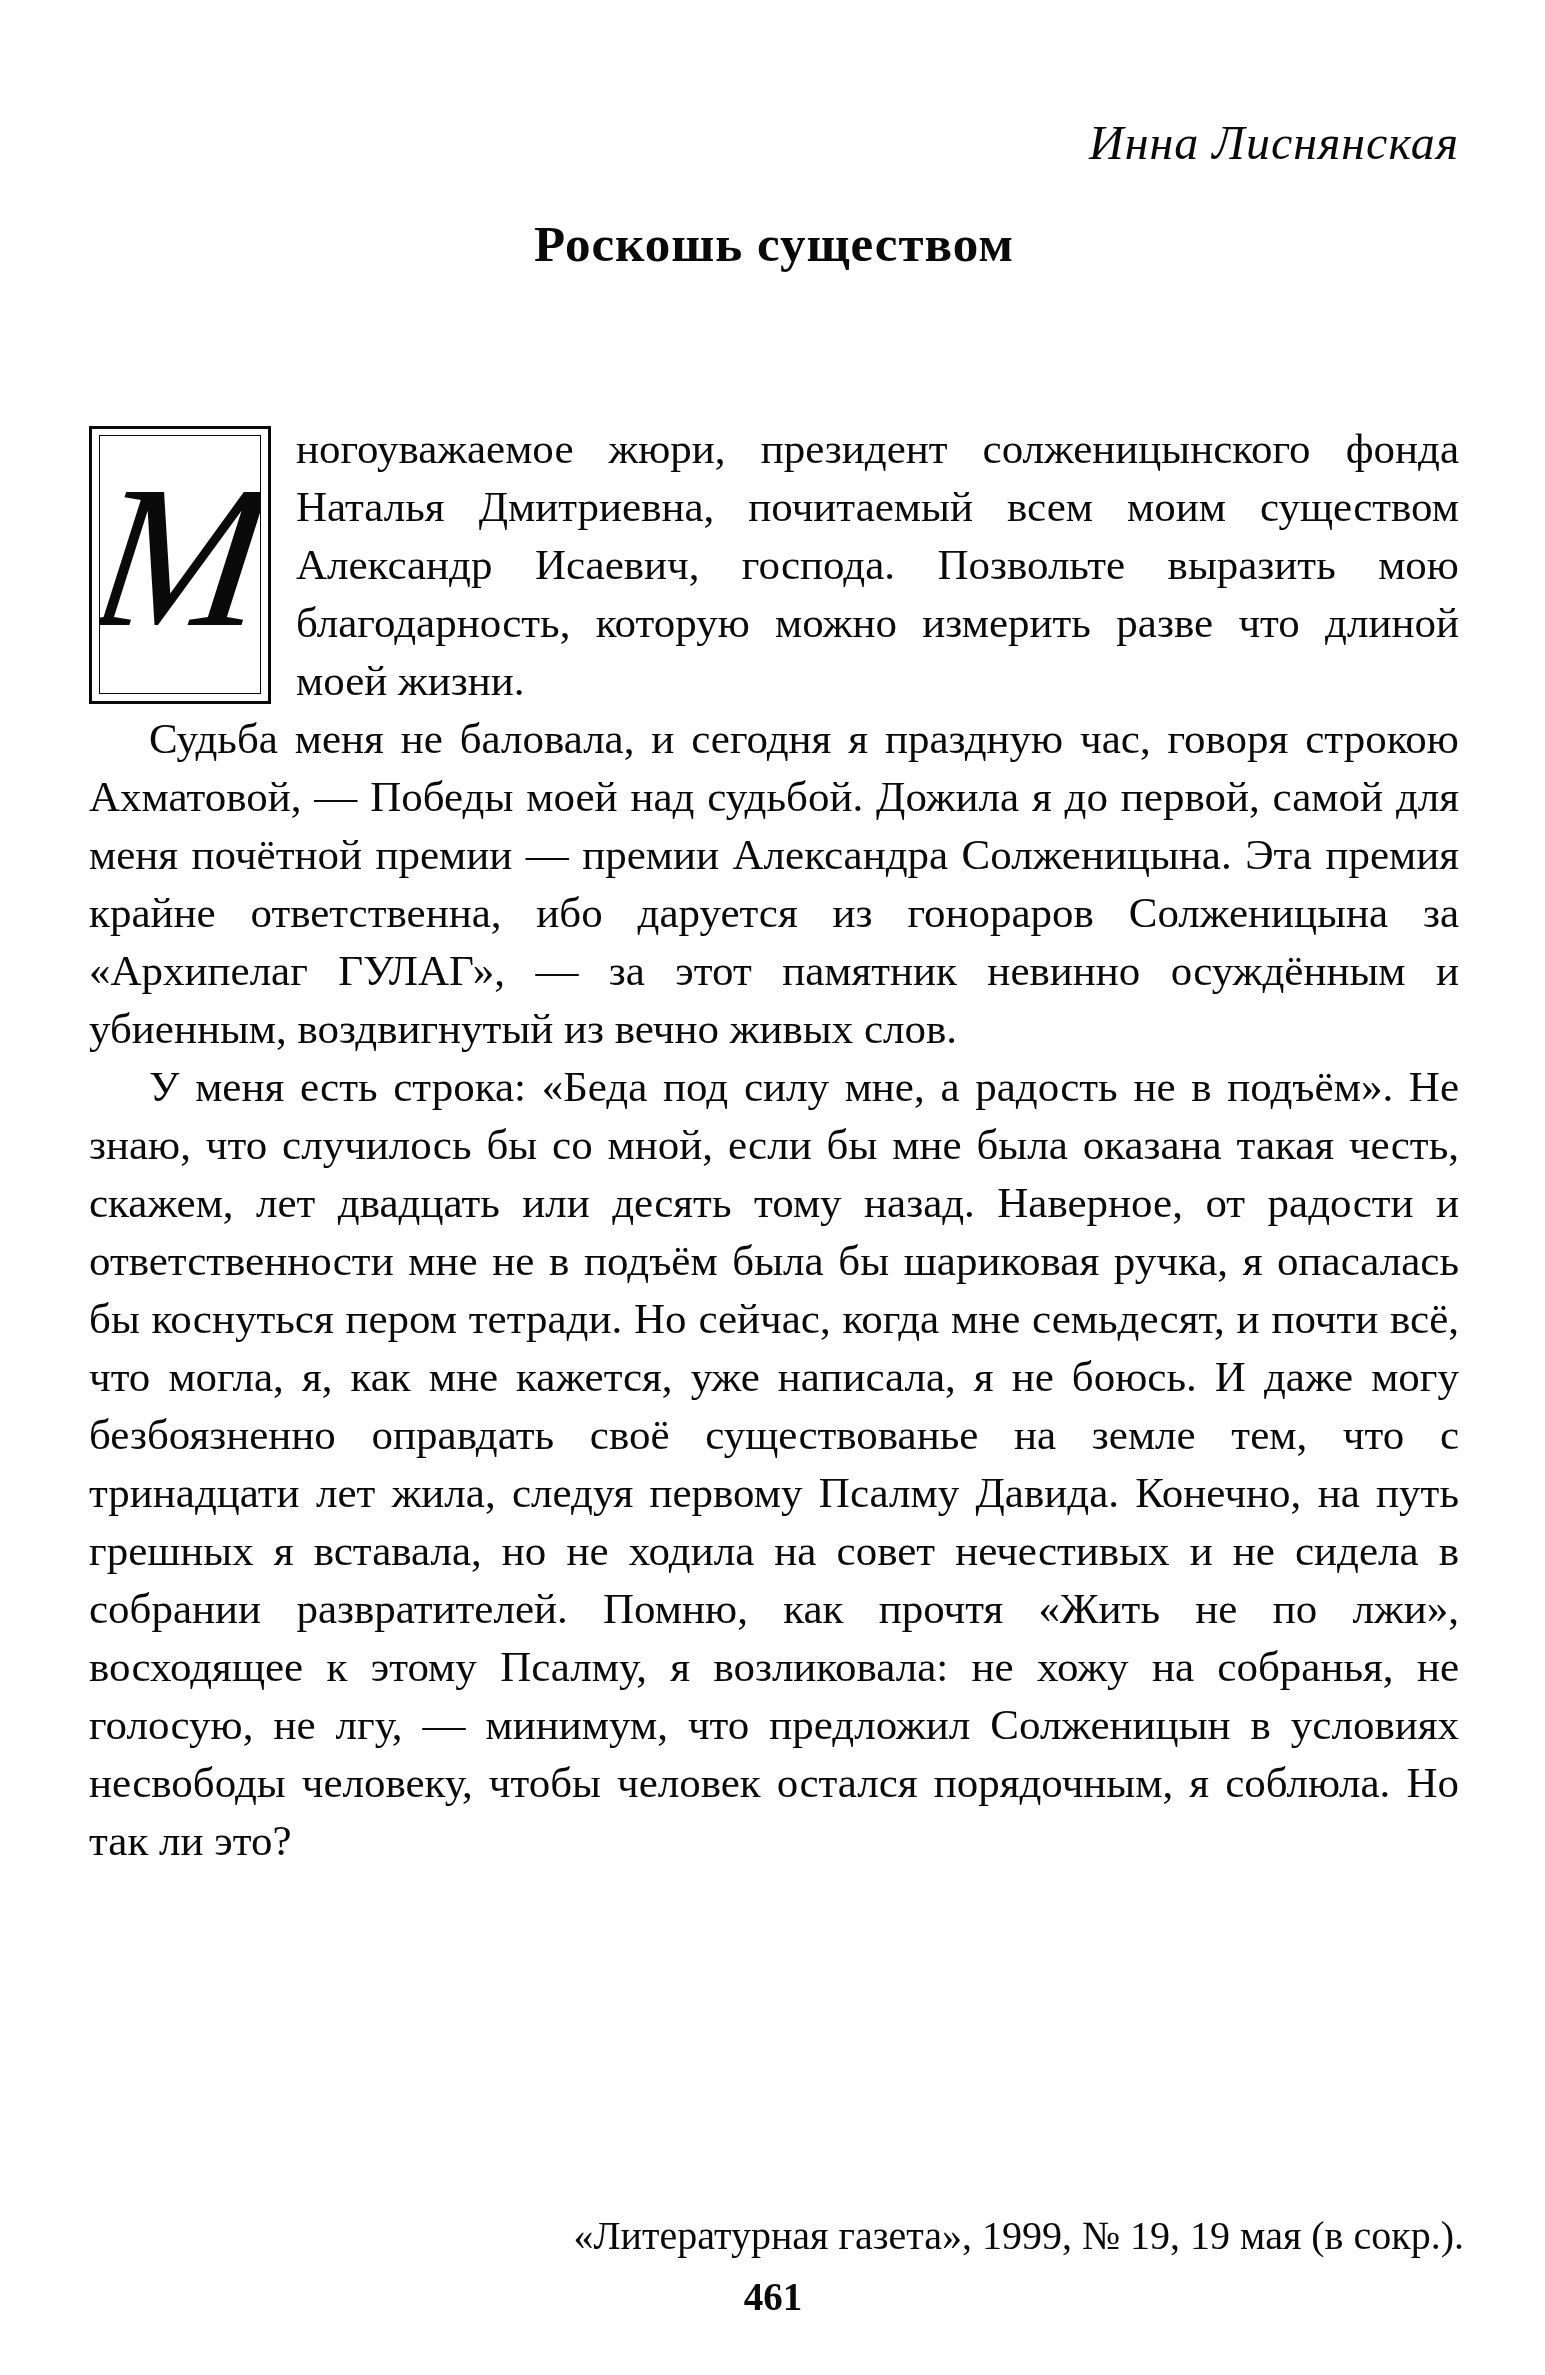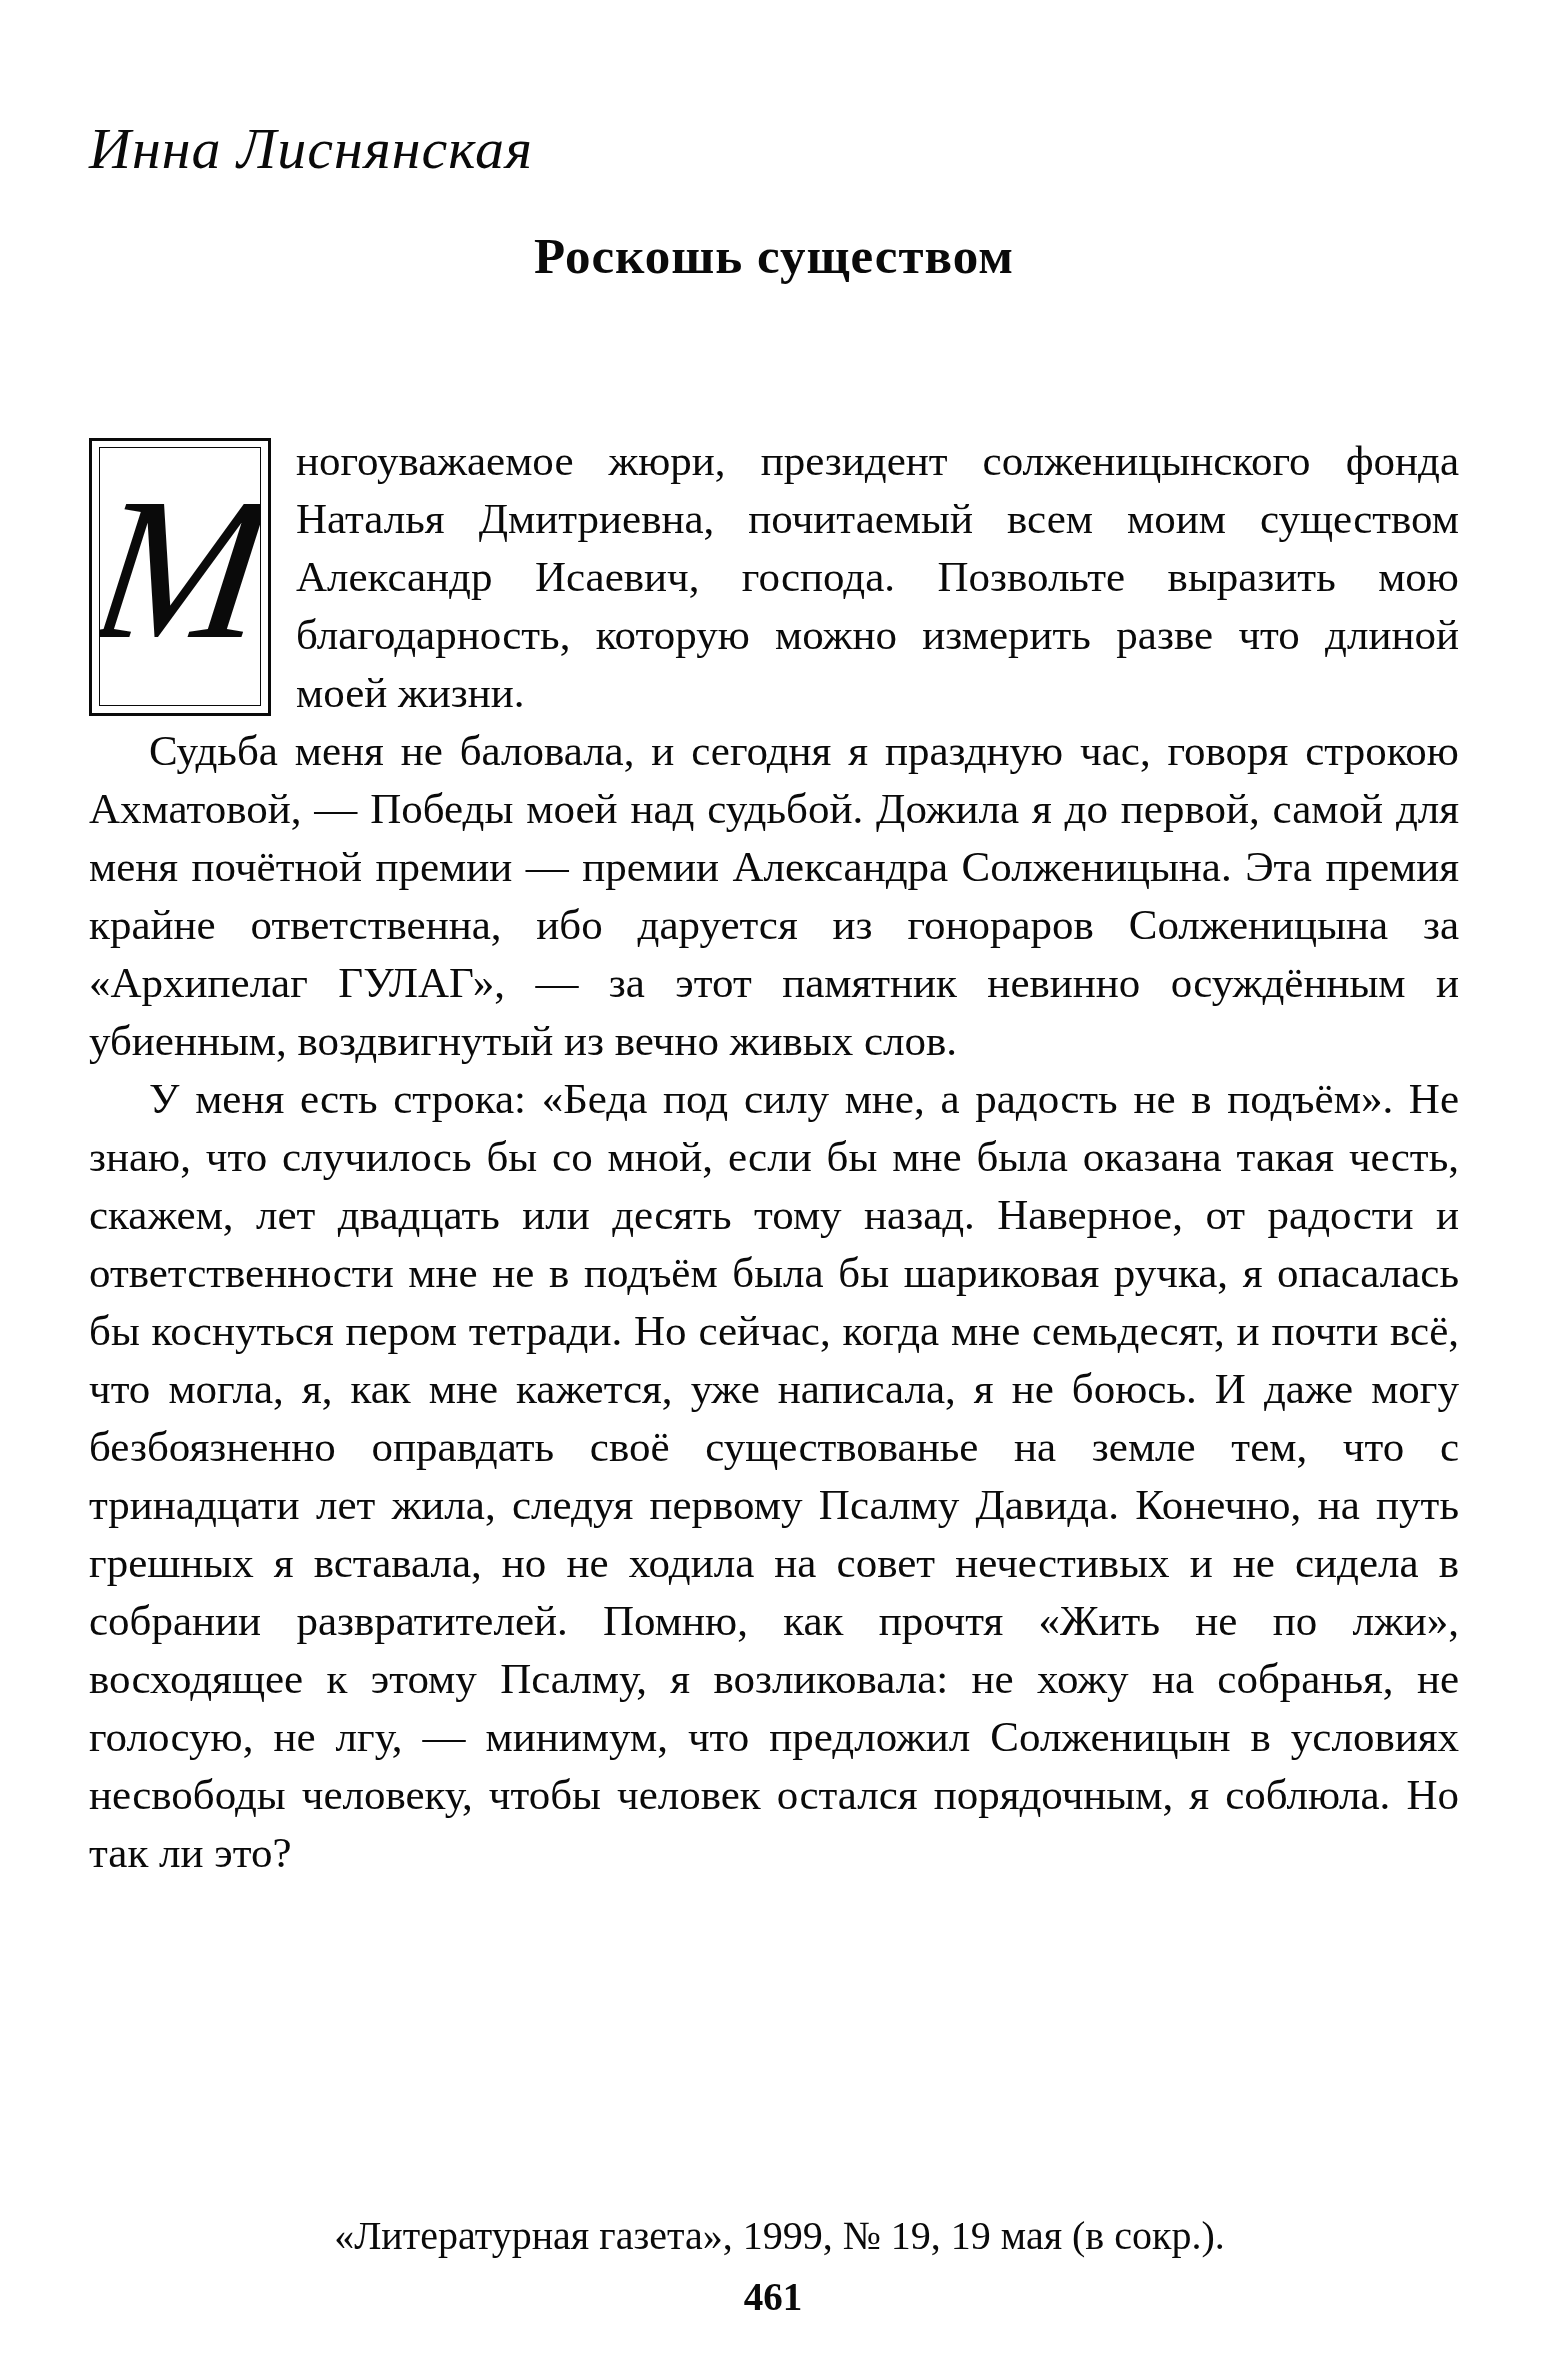--- a/index.html
+++ b/index.html
@@ -13,23 +13,23 @@
     height: 2375px;
     margin: 0 auto;
     background: #ffffff;
     color: #0a0a0a;
     font-family: "Liberation Serif", "DejaVu Serif", serif;
     box-sizing: border-box;
     padding: 114px 87px 0 89px;
     overflow: hidden;
   }
   .author {
-    text-align: left;
+    text-align: right;
     font-style: italic;
-    font-size: 58px;
+    font-size: 48px;
     line-height: 1.2;
     letter-spacing: 1px;
   }
   .title {
     text-align: center;
     font-weight: bold;
     font-size: 51px;
     line-height: 1.2;
     margin-top: 42px;
     letter-spacing: 1px;
@@ -68,25 +68,25 @@
   .dropcap-letter {
     font-style: italic;
     font-size: 203px;
     line-height: 1;
     transform: skewX(-8deg) translateY(-7.7px);
     display: block;
   }
   .footnote {
     position: absolute;
     left: 89px;
-    right: 76px;
+    right: 82px;
     bottom: 114px;
     font-size: 40px;
     line-height: 1.25;
-    text-align: center;
+    text-align: right;
   }
   .page-number {
     position: absolute;
     left: 0;
     right: 0;
     bottom: 56px;
     text-align: center;
     font-size: 39px;
     font-weight: bold;
   }

